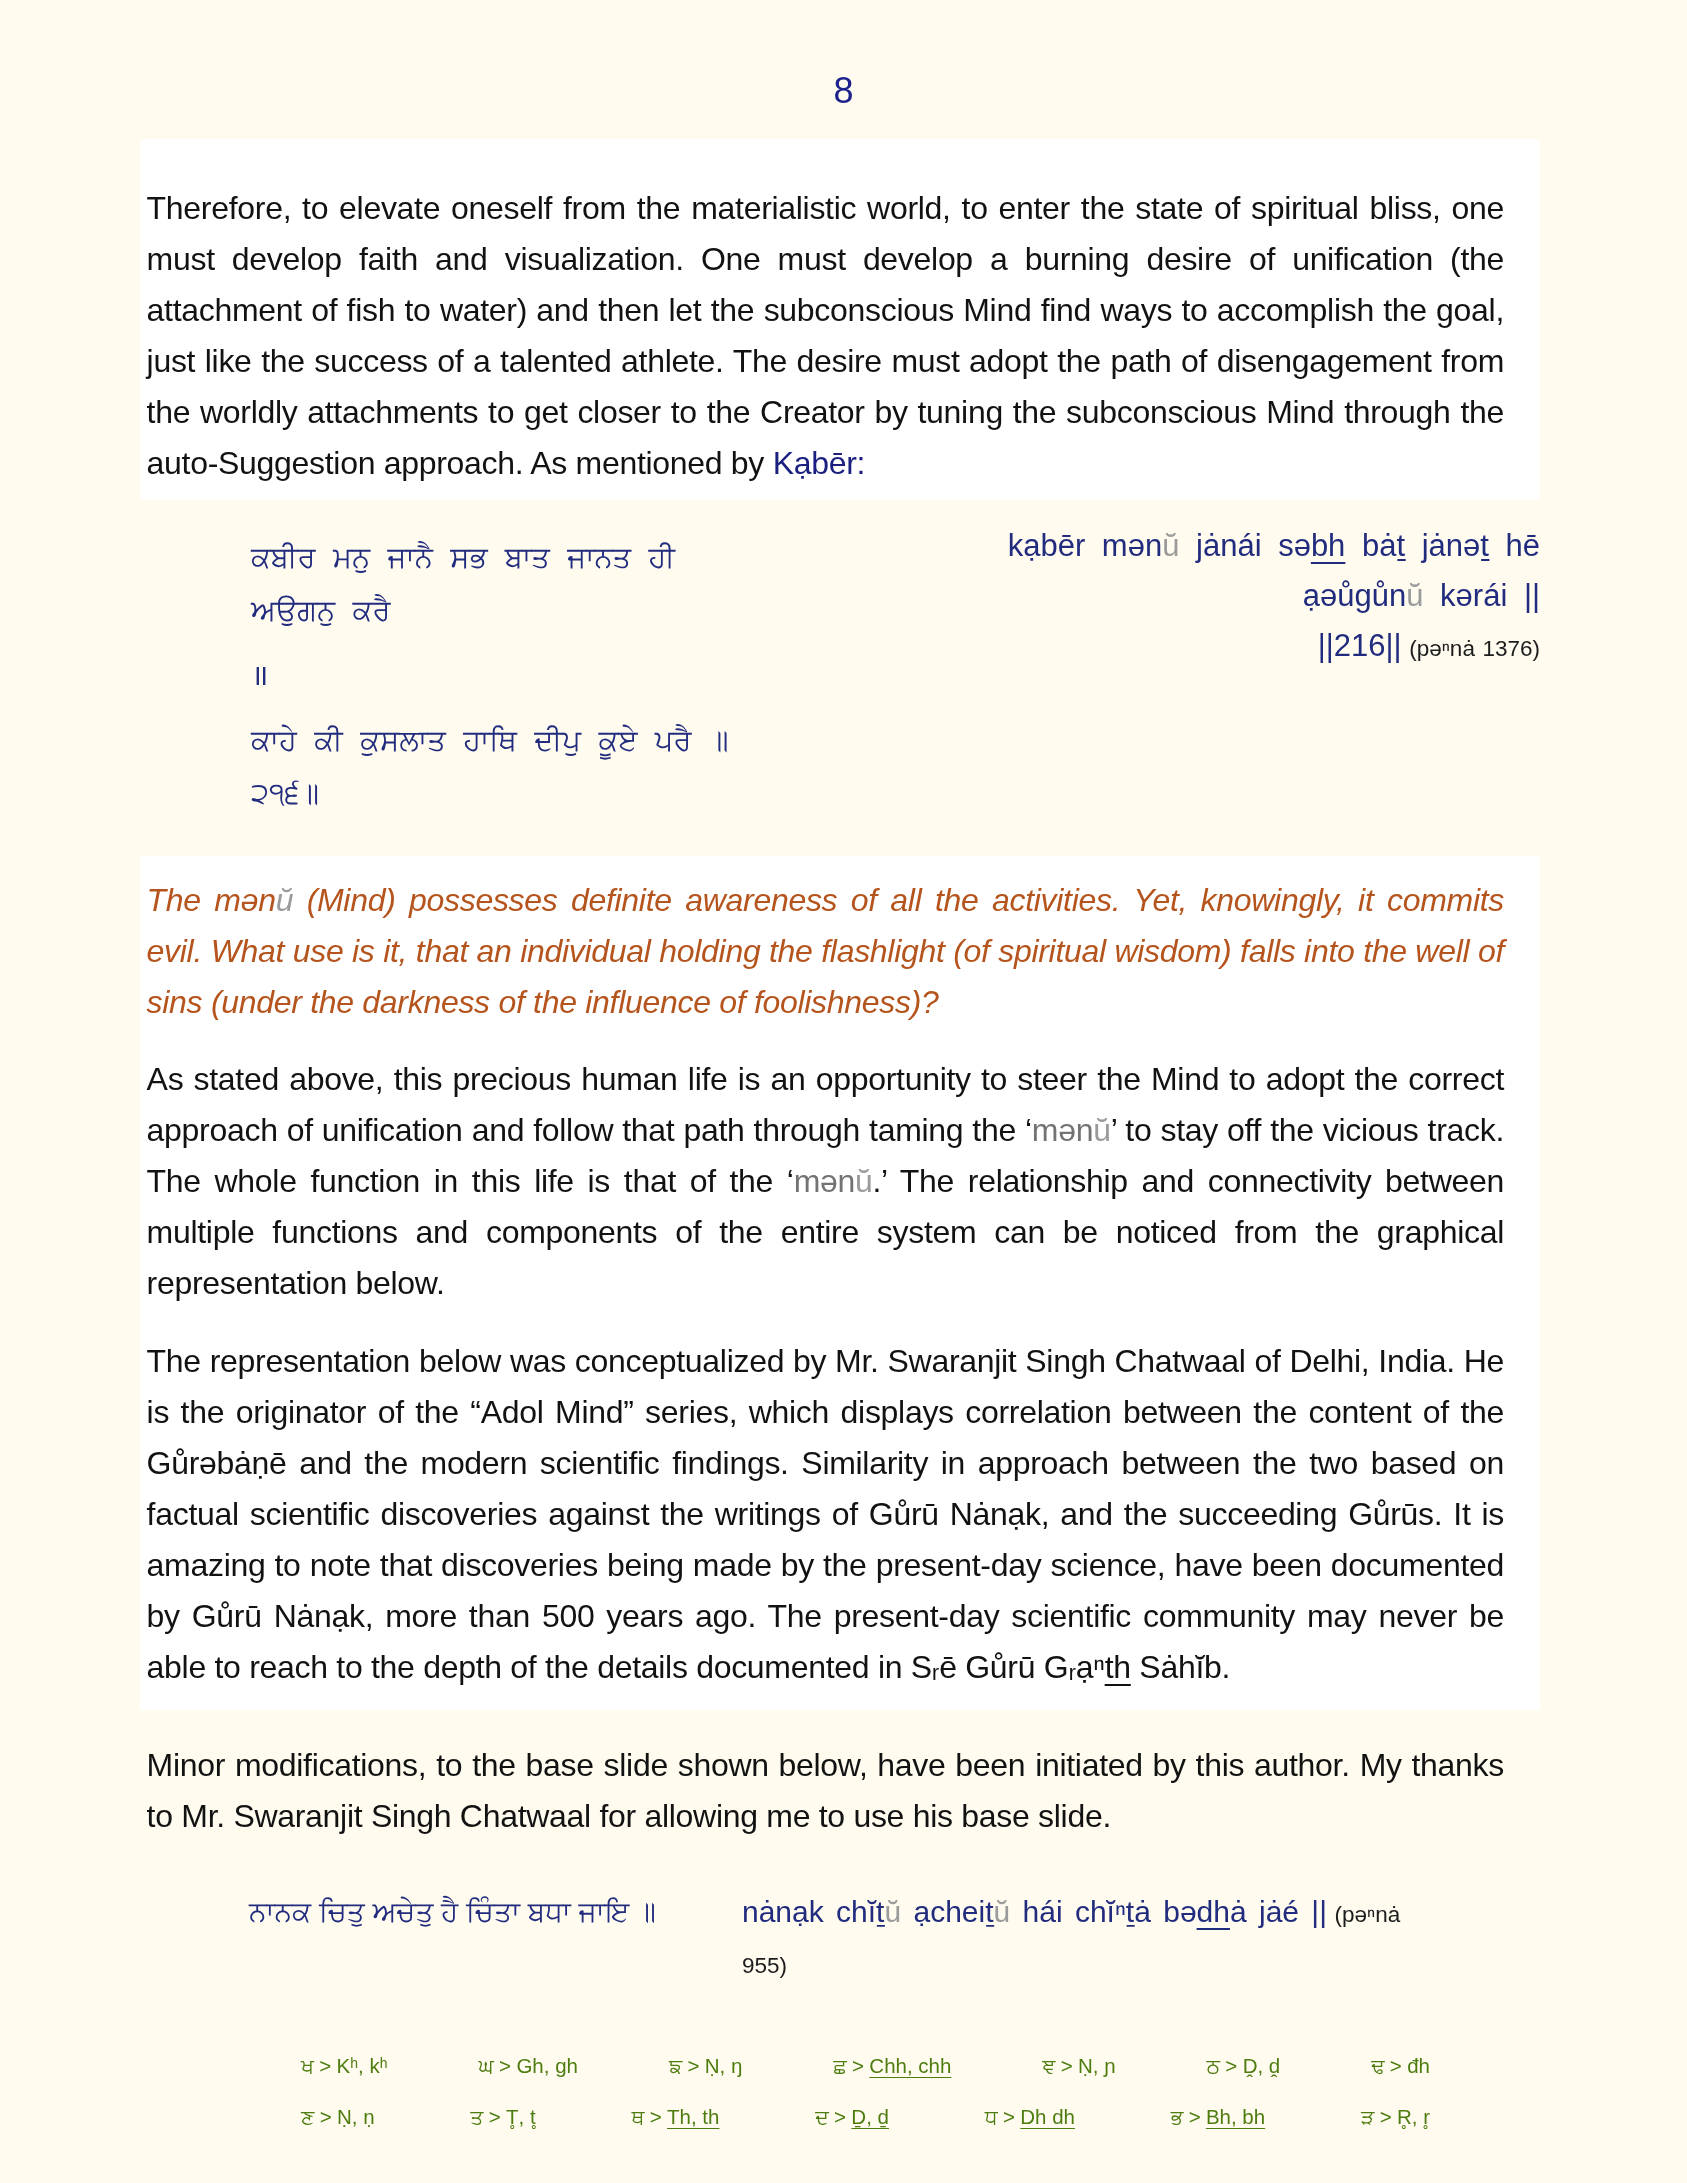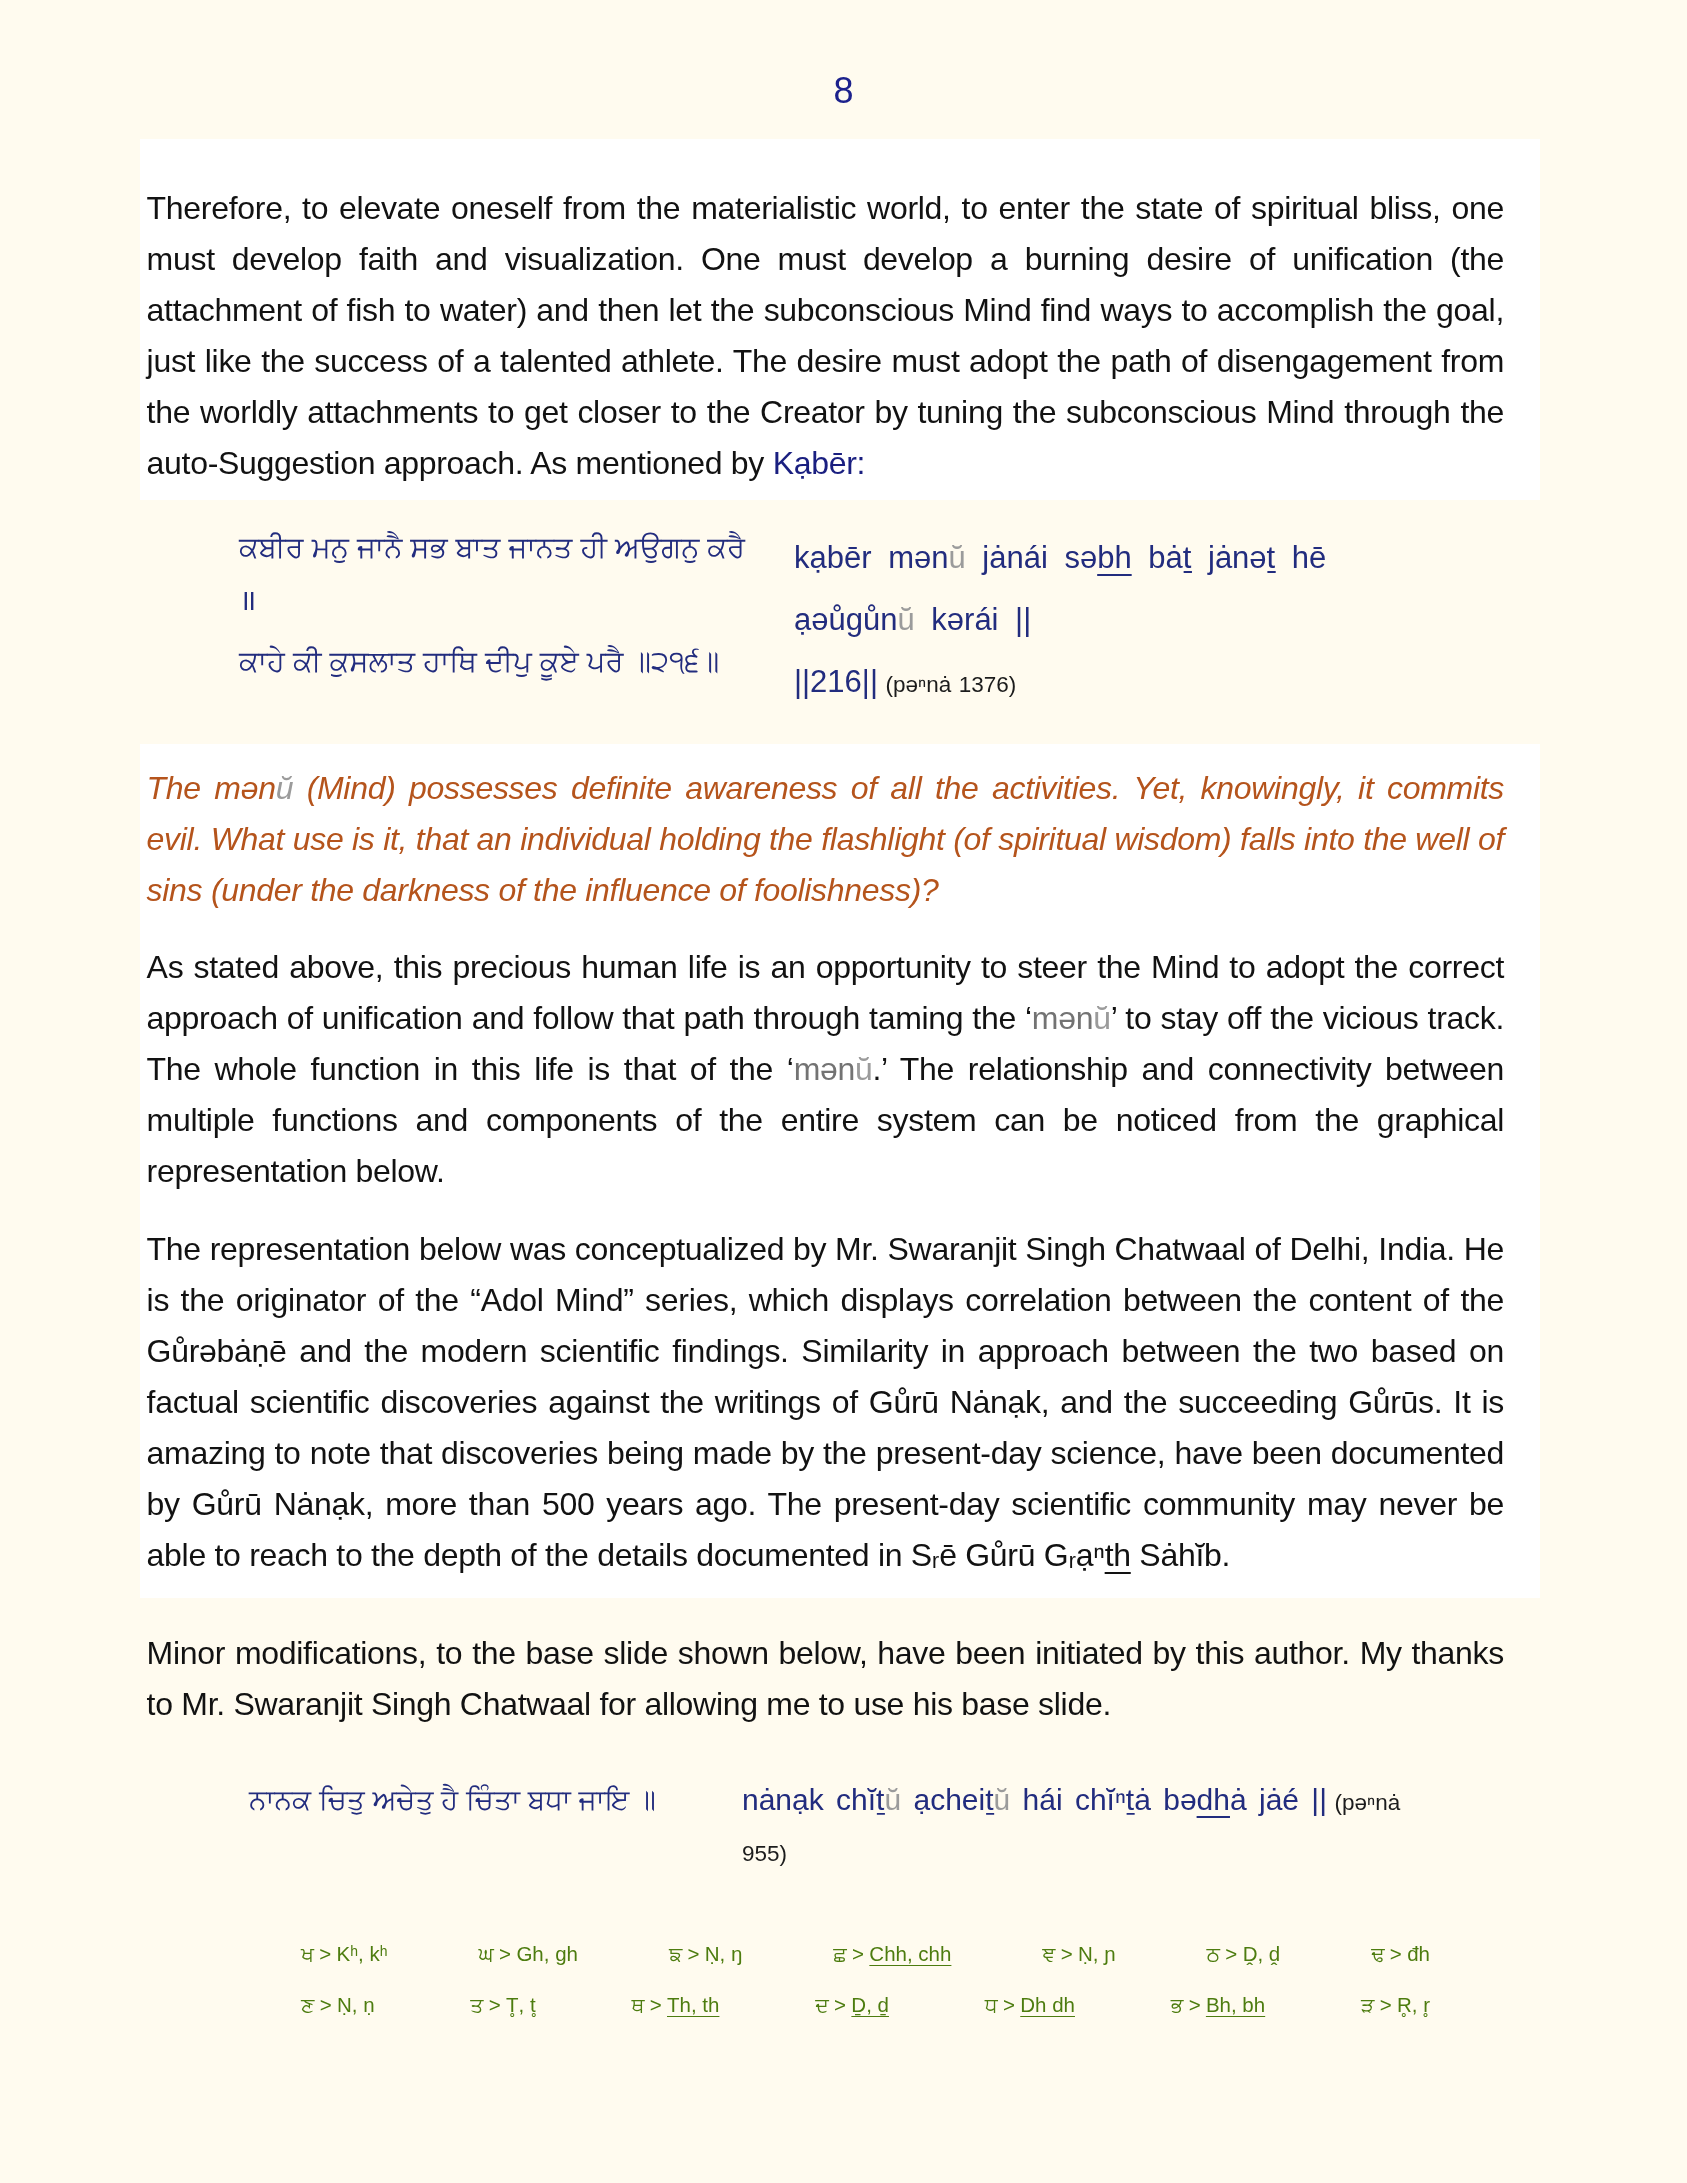--- a/index.html
+++ b/index.html
@@ -20,24 +20,24 @@
   .para{
     font-size:32px;line-height:51px;letter-spacing:-0.3px;
     color:#121212;text-align:justify;margin:0;
   }
   .navy{color:#737373;}
   .kabir{color:#1A1F80;}
   .g{color:#9B9B9B;}
   .u{text-decoration:underline;text-decoration-thickness:2px;text-underline-offset:6px;}
   .quote1{display:flex;padding-left:99px;margin-top:21px;}
   .q-gur{width:543px;color:#222C7E;font-size:29px;line-height:53px;}
-  .q-gur p{margin:0;}
+  .q-gur p{margin:12px;font-family:Liberation Mono, monospace;}
   .q-gur .l3{margin-top:8px;}
   .q-tr{width:758px;color:#222C7E;font-size:31px;line-height:50px;word-spacing:8px;}
-  .q-tr p{margin:12px;}
+  .q-tr p{margin:0;text-align:right;}
   .ref{color:#1C1C1C;font-size:22.5px;word-spacing:1.3px;}
   .block2{margin-top:22.5px;padding:18.5px 36px 17px 6.6px;}
   .trans{color:#B5541C;font-style:italic;}
   .mt{margin-top:26.5px;}
   .p4{margin-top:30px;padding:0 36px 0 6.6px;}
   .quote2{display:flex;padding-left:109px;margin-top:46px;}
   .q2-gur{width:493px;color:#222C7E;font-size:28px;line-height:48px;}
   .q2-tr{width:771px;color:#222C7E;font-size:30px;line-height:48px;word-spacing:4px;}
   .q2-tr p{margin:0;}
   .key{margin-top:63px;margin-left:161px;width:1129px;color:#4d7c0f;font-size:20.5px;line-height:25px;}

